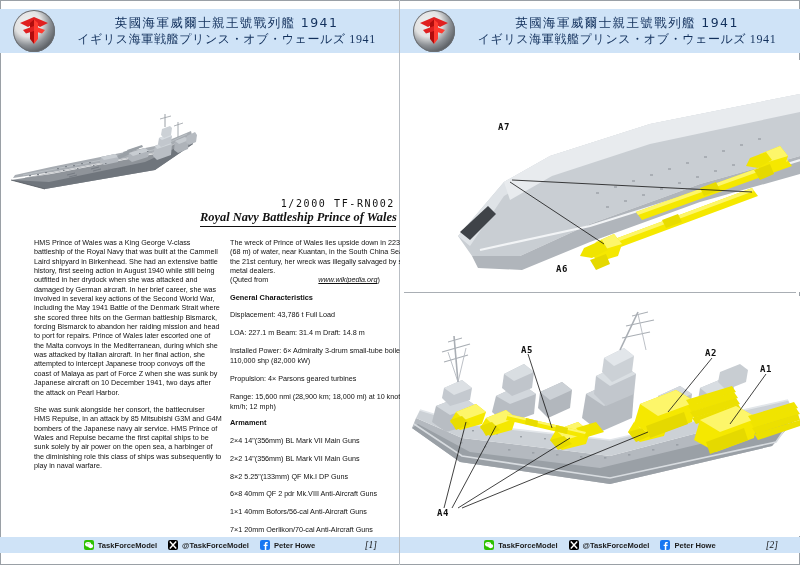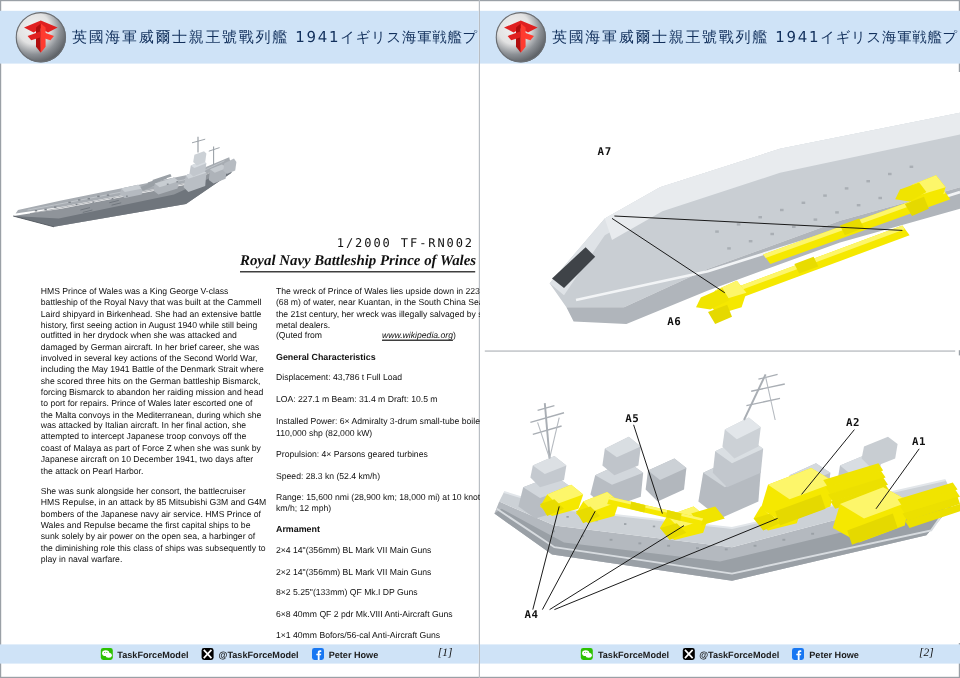--- a/index.html
+++ b/index.html
@@ -16,21 +16,21 @@
 
   
   .page-divider{position:absolute;left:399px;top:0;width:1px;height:565px;background:#b9bec4;}
 
   
   .header{position:absolute;top:9px;height:44px;background:#cfe3f7;}
   .header.left{left:0;width:399px;}
   .header.right{left:400px;width:400px;}
   .header .hdr-lines{
     position:absolute;left:60px;right:6px;top:0;height:44px;
-    display:flex;flex-direction:row;align-items:center;
+    display:flex;flex-direction:column;justify-content:center;align-items:center;
     color:#12305c;
   }
   .hdr-cn{font-size:12.5px;letter-spacing:1.4px;line-height:16px;white-space:nowrap;font-family:"DejaVu Sans",sans-serif;}
   .hdr-jp{font-size:12px;letter-spacing:0.6px;line-height:17px;white-space:nowrap;font-family:Liberation Serif, serif;}
 
   
   .logo{position:absolute;left:13px;top:10px;width:42px;height:42px;border-radius:50%;
         background:radial-gradient(circle at 36% 32%, #f2f2f2 0%, #e2e2e2 34%, #8d9196 56%, #55595e 78%, #3a3e42 100%);
         box-shadow:0 0 0 1px #6a6e73 inset;}
   .logo svg{position:absolute;left:0;top:0;}
@@ -181,24 +181,23 @@
 
   <div class="col right-col">
     <p>
       <span>The wreck of Prince of Wales lies upside down in 223 feet (68 m) of water, near Kuantan, in the South China Sea. In the 21st century, her wreck was illegally salvaged by scrap metal dealers.</span><br>
       <span>(Quted from </span><a href="#">www.wikipedia.org</a><span>)</span>
     </p>
 
     <div class="spec-block">
       <p class="spec-h">General Characteristics</p>
       <p class="spec-line">Displacement: 43,786 t Full Load</p>
-      <p class="spec-line">LOA: 227.1 m    Beam: 31.4 m    Draft: 10.5 m</p>
+      <p class="spec-line">LOA: 227.1 m    Beam: 31.4 m    Draft: 14.8 m</p>
       <p class="spec-line wrap">Installed Power: 6× Admiralty 3-drum small-tube boilers, 110,000 shp (82,000 kW)</p>
       <p class="spec-line">Propulsion: 4× Parsons geared turbines</p>
-      <p class="spec-line">Speed: 28.3 kn (52.4 km/h)</p>
       <p class="spec-line wrap">Range: 15,600 nmi (28,900 km; 18,000 mi) at 10 knots (19 km/h; 12 mph)</p>
     </div>
 
     <div class="spec-block">
       <p class="spec-h">Armament</p>
       <p class="spec-line">2×4 14"(356mm) BL Mark VII Main Guns</p>
       <p class="spec-line">2×2 14"(356mm) BL Mark VII Main Guns</p>
       <p class="spec-line">8×2  5.25"(133mm) QF Mk.I  DP Guns</p>
       <p class="spec-line">6×8 40mm QF 2 pdr Mk.VIII Anti-Aircraft Guns</p>
       <p class="spec-line">1×1 40mm Bofors/56-cal Anti-Aircraft Guns</p>

